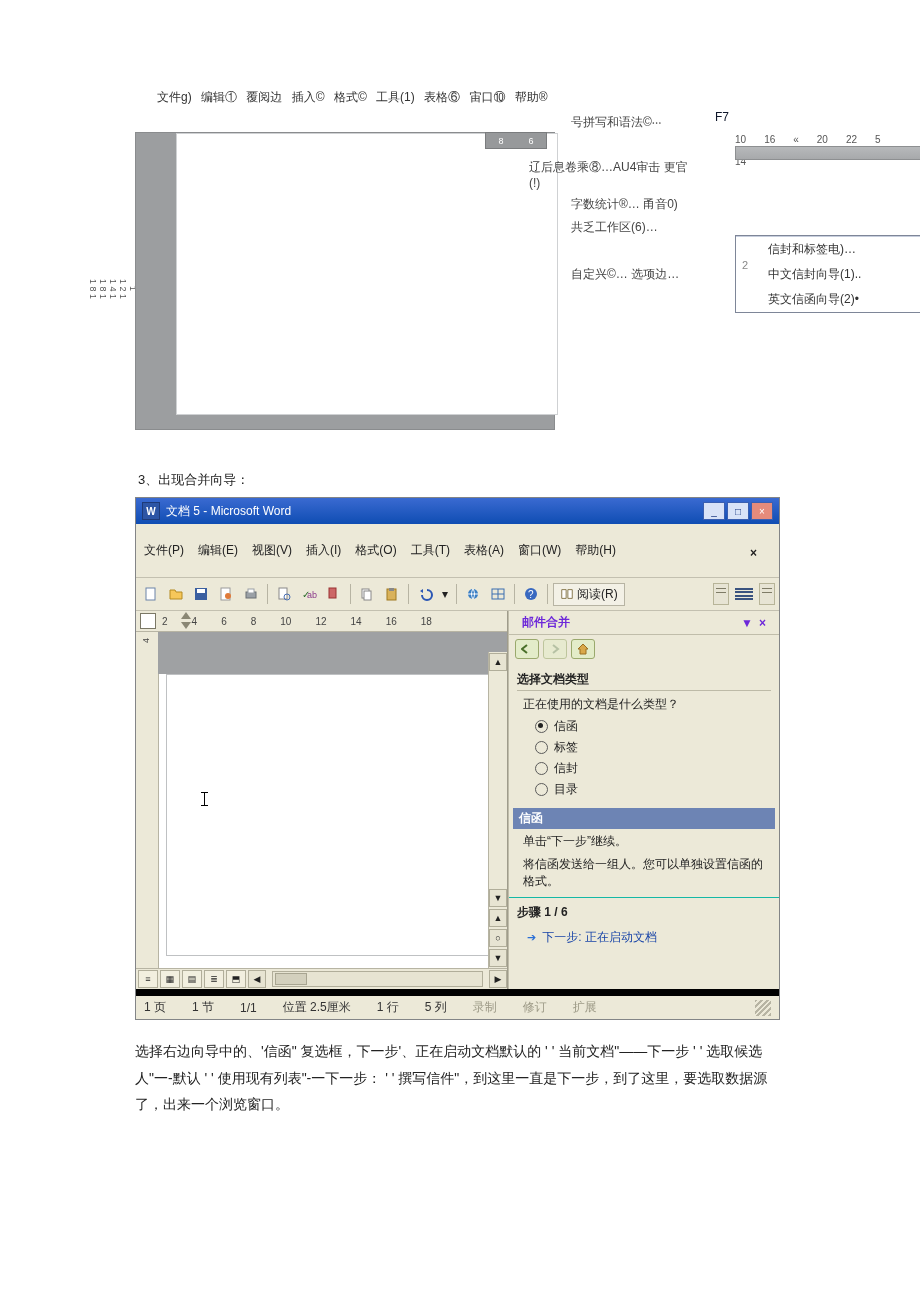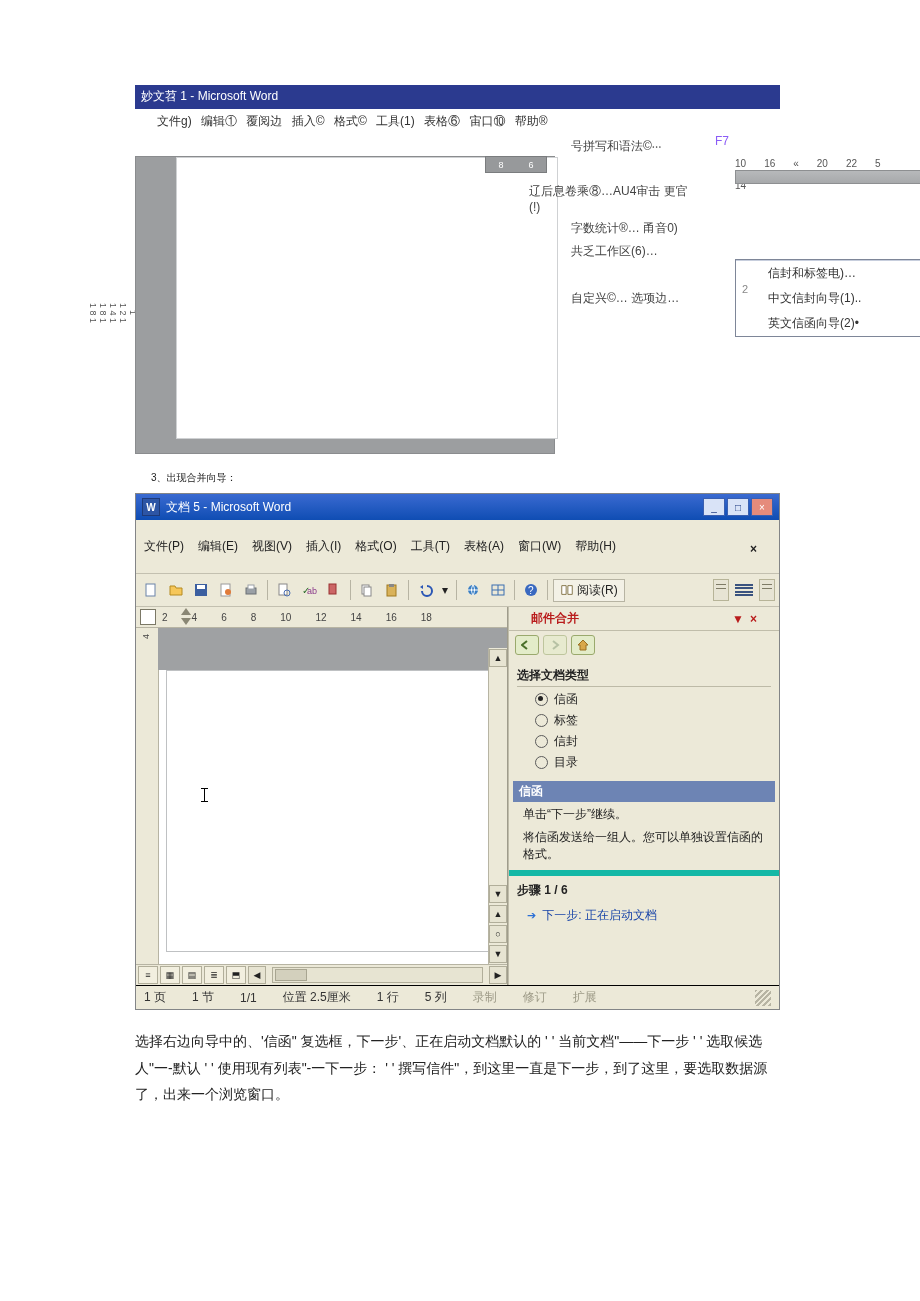--- a/index.html
+++ b/index.html
@@ -8,21 +8,21 @@
 
   
   .shot1 { position:relative; height:370px; }
   .s1-titlebar { background:#2b3a8f; color:#fff; font-size:12px; padding:3px 6px; height:18px; }
   .s1-menubar { padding:4px 0 4px 22px; color:#333; font-size:12px; }
   .s1-menubar span { margin-right:6px; }
   .s1-body { position:relative; height:320px; }
 
   .s1-toolsmenu { position:absolute; left:390px; top:0; width:170px; font-size:12px; color:#444; }
   .s1-toolsmenu .row { padding:3px 4px;margin-left:42px; }
-  .s1-toolsmenu .f7 { position:absolute; left:190px; top:0; color:#8b5cf6; }
+  .s1-toolsmenu .f7 { position:absolute; left:190px; top:0; color:#0f172a; }
   .s1-toolsmenu .rowstrong { padding:3px 4px; }
   .s1-rulerstrip { position:absolute; left:350px; top:22px; width:60px; height:15px; background:#97999b; border:1px solid #7a7c7e;
                    display:flex; align-items:center; justify-content:space-around; color:#fff; font-size:9px; }
   .s1-rulerstrip span { color:#fff; }
   .s1-rightrulernums { position:absolute; left:600px; top:24px; font-size:10px; color:#555; display:flex; gap:18px; }
   .s1-rightrulerbar { position:absolute; left:600px; top:36px; width:210px; height:12px;
                       background:linear-gradient(#b7b9bb,#a7a9ab); border:1px solid #8d8f91; }
 
   .s1-graydoc { position:absolute; left:0; top:22px; width:420px; height:298px;
                 background:#9c9ea0; border:1px solid #8a8c8e; box-sizing:border-box; }
@@ -34,21 +34,21 @@
 
   .s1-submenu { position:absolute; left:600px; top:125px; width:185px; border:1px solid #7e8698; background:#fff;
                 font-size:12px; }
   .s1-submenu .header { background:#adb7cf; padding:2px 2px; }
   .s1-submenu .item { padding:4px 12px; }
   .s1-submenu .hl { background:#adb7cf; }
   .s1-submenu .group2 { border-top:1px solid #c7cedd; position:relative; padding-left:20px; }
   .s1-submenu .num2 { position:absolute; left:6px; top:22px; color:#888; font-size:11px; }
 
   
-  .cap { margin:16px 0 8px 16px; font-size:10px; color:#222; }
+  .cap { margin:16px 0 8px 3px; font-size:13px; color:#222; }
 
   
   .shot2 { border:1px solid #838587; background:#ece9d8; font-size:12px; color:#222; user-select:none; }
   .s2-titlebar { background:linear-gradient(#3a6ad1,#0f4db3); color:#fff; padding:3px 6px; height:20px;
                  display:flex; align-items:center; }
   .s2-titlebar .appicon { width:16px; height:16px; background:#2d55a5; border:1px solid #1e3a78; margin-right:6px;
                           display:flex; align-items:center; justify-content:center; font-size:10px; font-weight:bold; }
   .s2-titlebar .wbtns { margin-left:auto; display:flex; gap:2px; }
   .s2-titlebar .wbtn { width:20px; height:16px; background:#d9e3f7; color:#17347d; border:1px solid #3a5fb0;
                        display:flex; align-items:center; justify-content:center; font-size:10px; }
@@ -104,57 +104,56 @@
   .s2-viewbtns { height:20px; background:#ece9d8; border-top:1px solid #b7b4a3; display:flex; align-items:center;
                  padding-left:2px; gap:2px;}
   .vbtn { width:18px; height:16px; border:1px solid #b1ae9a; background:#f2efdf; display:flex;
           align-items:center; justify-content:center; font-size:9px;}
   .hsbar { flex:1; height:14px; background:#e7e4d2; border:1px solid #b1ae9a; margin:0 4px; position:relative;}
   .hsbar .thumb{ position:absolute; left:2px; top:1px; width:30px; bottom:1px; background:#d3d0bd; border:1px solid #a8a591;}
   .hsarrow{ width:16px; height:16px; border:1px solid #b1ae9a; background:#e7e4d2;
             display:flex;align-items:center;justify-content:center; font-size:9px;}
 
   .s2-taskpane { width:270px; background:#ece9d8; border-left:1px solid #c0bdaa; display:flex; flex-direction:column; }
-  .tp-header { display:flex; align-items:center; padding:3px 22px; font-weight:bold; color:#b91c1c;
+  .tp-header { display:flex; align-items:center; padding:3px 13px; font-weight:bold; color:#6d28d9;
                border-bottom:1px solid #c0bdaa;}
   .tp-header .sp { margin-left:auto; display:flex; gap:6px; align-items:center;}
   .tp-nav { display:flex; gap:4px; padding:4px 6px; }
   .navbtn { width:22px; height:18px; border:1px solid #9aa96d; background:#e3ecc9; border-radius:3px;
             display:flex; align-items:center; justify-content:center;}
   .navbtn.disabled{ opacity:.55; }
   .tp-sec { padding:4px 8px 2px 8px; }
   .tp-sec h4 { margin:4px 0 2px 0; font-size:12px; font-weight:bold; color:#222;
                border-bottom:1px solid #bdbaa7; padding-bottom:2px;}
   .tp-sec .q { padding:3px 2px 3px 6px; }
   .opts { padding-left:18px; }
   .opt { display:flex; align-items:center; gap:6px; padding:2px 0; }
   .radio { width:11px; height:11px; border:1px solid #5b5b5b; border-radius:50%; display:inline-block; position:relative;}
   .radio.sel::after{ content:""; position:absolute; left:2px; top:2px; width:5px; height:5px; border-radius:50%; background:#222;}
   .tp-blue { background:#6d84b4; color:#fff; padding:2px 6px; font-weight:bold; margin:6px 4px 0 4px;}
   .tp-desc { padding:4px 10px 2px 14px; line-height:1.4; }
-  .tp-step { padding:6px 8px 2px 8px; font-weight:bold; border-top:6px solid #14b8a6; margin-top:6px;}
+  .tp-step { padding:6px 8px 2px 8px; font-weight:bold; border-top:1px solid #14b8a6; margin-top:6px;}
   .tp-next { padding:6px 8px 4px 18px; color:#1844a8; display:flex; align-items:center; gap:6px;}
   .tp-next .arrow{ color:#2a6fd6; font-size:11px;}
 
   .s2-status { display:flex; align-items:center; padding:3px 8px; background:#ece9d8;
-               border-top:1px solid #000000; gap:26px; color:#333;}
+               border-top:7px solid #000000; gap:26px; color:#333;}
   .s2-status .dim { color:#9d9a87; }
   .s2-status .grip { margin-left:auto; width:16px; height:16px;
         background:repeating-linear-gradient(135deg,#b7b4a3 0 2px,transparent 2px 4px);}
 
   .para { margin:18px 0 0 0; font-size:14px; line-height:1.9; color:#222; }
 </style>
 </head>
 <body>
 
 <div class="page">
     <div class="inner">
 
 <div class="shot1">
-  <div class="s1-titlebar">妙文苕  1 - Microsoft Word</div>
   <div class="s1-menubar">
     <span>文件g)</span>
     <span>编辑①</span>
     <span>覆阅边</span>
     <span>插入©</span>
     <span>格式©</span>
     <span>工具(1)</span>
     <span>表格⑥</span>
     <span>宙口⑩</span>
     <span>帮助®</span>
@@ -418,20 +417,21 @@
         </div>
         <div class="navbtn">
           <svg width="12" height="12" viewBox="0 0 12 12">
                   <path d="M6 1L1 6h2v5h6V6h2z" fill="#d9a84a" stroke="#9a6f20"></path>
                 </svg>
         </div>
       </div>
 
       <div class="tp-sec">
         <h4>选择文档类型</h4>
+        <div class="q">正在使用的文档是什么类型？</div>
         <div class="opts">
           <div class="opt">
             <span class="radio sel"></span>
             <span>信函</span>
           </div>
           <div class="opt">
             <span class="radio"></span>
             <span>标签</span>
           </div>
           <div class="opt">

